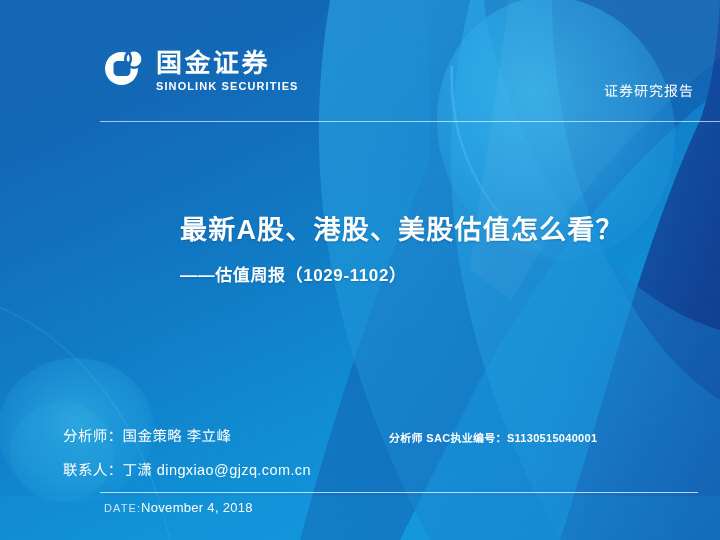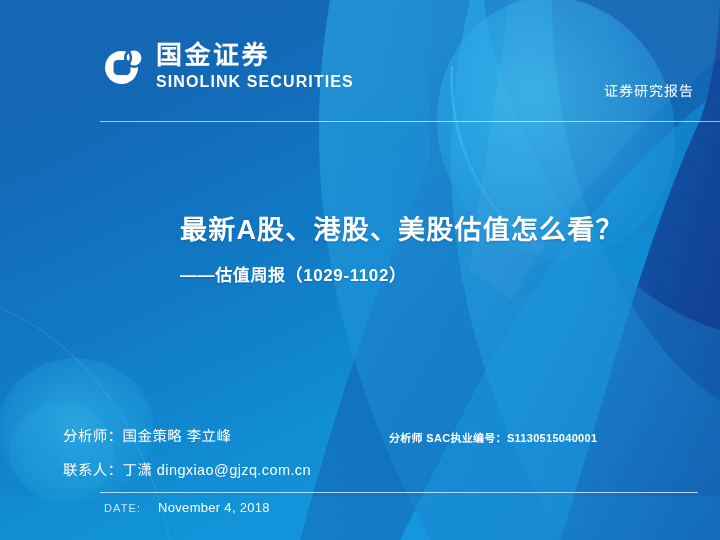--- a/index.html
+++ b/index.html
@@ -39,32 +39,32 @@
     top: 42px;
     display: flex;
     align-items: center;
     gap: 11px;
   }
   .logo-mark {
     width: 44px;
     height: 44px;
     flex: 0 0 44px;
   }
-  .logo-text { display: flex; flex-direction: column; justify-content: center; }
+  .logo-text { display: flex; flex-direction: column; justify-content: center; margin-top: 8px; }
   .logo-cn {
     color: #ffffff;
     font-size: 26px;
     font-weight: 700;
     letter-spacing: 2.5px;
     line-height: 1.05;
     white-space: nowrap;
   }
   .logo-en {
     color: #ffffff;
-    font-size: 16px;
+    font-size: 11px;
     font-weight: 700;
     letter-spacing: 1.1px;
     line-height: 1.35;
     margin-top: 2px;
     white-space: nowrap;
   }
 
   .report-tag {
     position: absolute;
     right: 26px;
@@ -138,21 +138,20 @@
     letter-spacing: 0.3px;
     font-weight: bold;
   }
 
   .date-row {
     position: absolute;
     left: 104px;
     top: 500px;
     display: flex;
     align-items: baseline;
-    gap: 17px;
     white-space: nowrap;
   }
   .date-label {
     color: #cfe6f7;
     font-size: 11px;
     letter-spacing: 1.1px;
   }
   .date-value {
     color: #ffffff;
     font-size: 13px;

